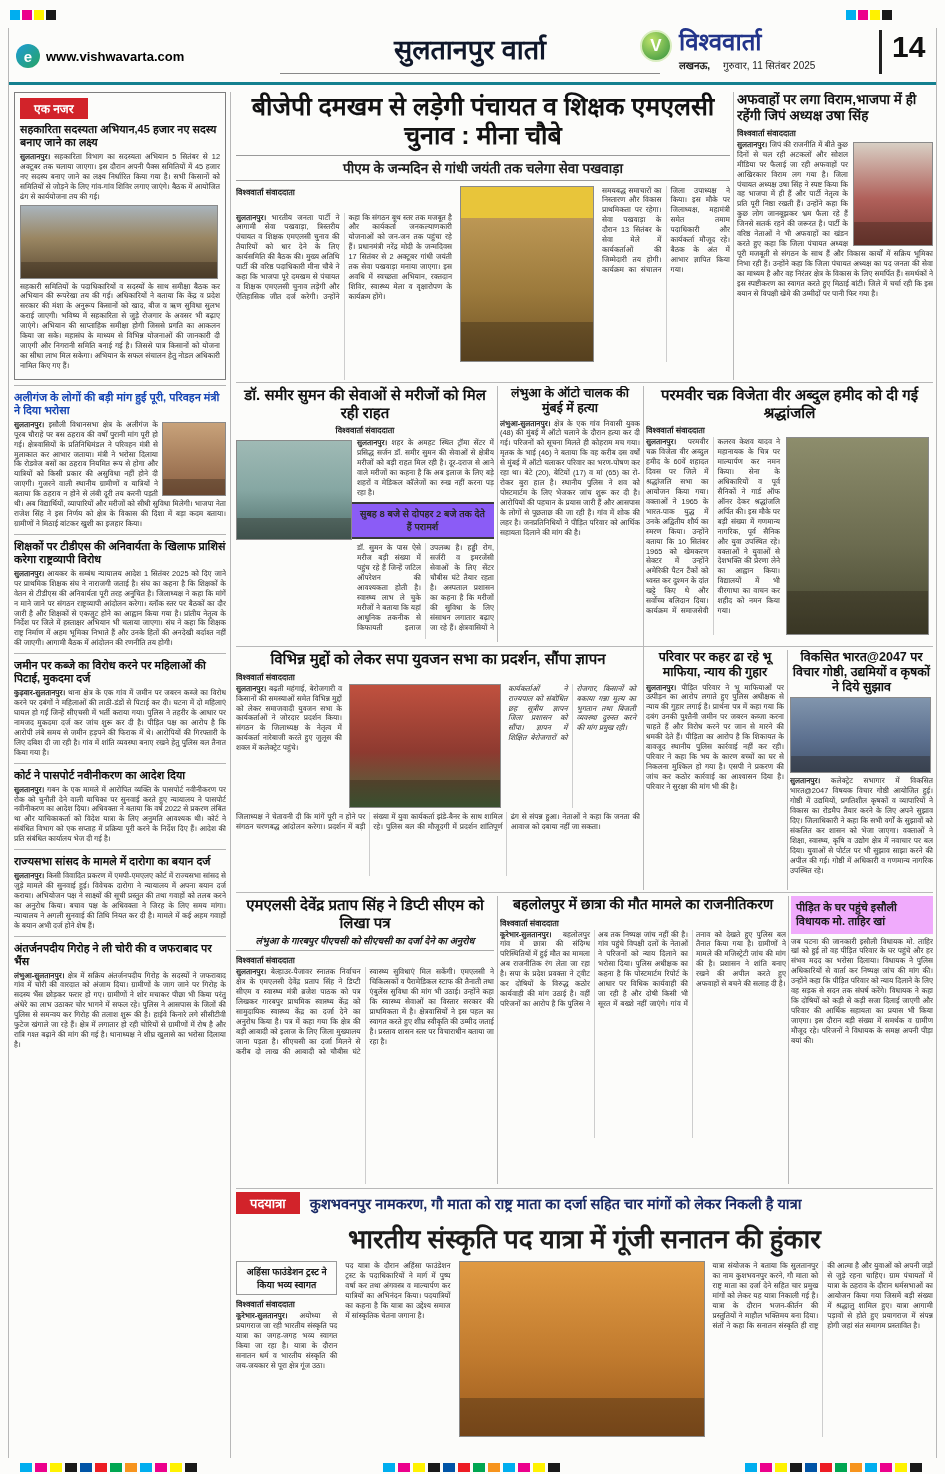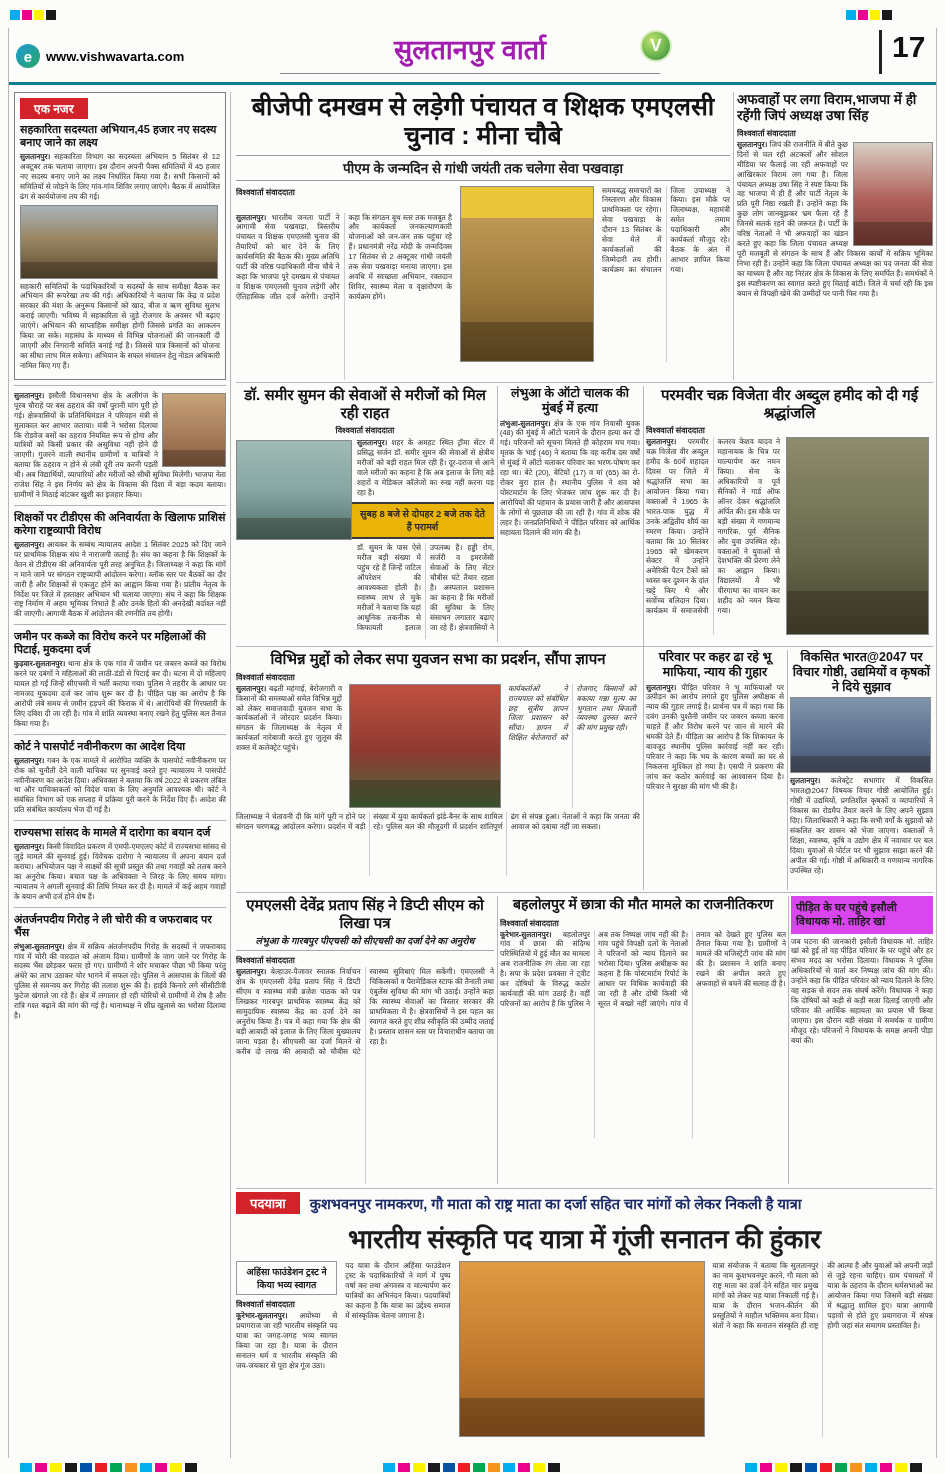--- a/index.html
+++ b/index.html
@@ -20,21 +20,21 @@
   .sep { border:none; border-top:1px solid #b3b3b3; margin:5px 0; }
   .vline { position:absolute; width:1px; background:#b8b8b8; }
   .hline { position:absolute; height:1px; background:#b8b8b8; }
   .sq { display:inline-block; width:12px; height:9px; margin-right:3px; }
   .reg .sq { width:10px; height:10px; margin-right:2px; }
 
   
   .logo-e { display:inline-flex; width:24px; height:24px; border-radius:50%; align-items:center; justify-content:center;
             background:linear-gradient(135deg,#1e9cd7,#27a463); color:#fff; font-weight:bold; font-size:15px; }
   .site-url { font-weight:bold; font-size:13px; color:#000000; }
-  .section-title { text-align:center; font-size:27px; font-weight:bold; color:#a21caf;
+  .section-title { text-align:center; font-size:27px; font-weight:bold; color:#0f172a;
                    border-bottom:1px solid #888; padding-bottom:6px; }
   .logo-v { display:inline-flex; width:32px; height:32px; border-radius:50%; align-items:center; justify-content:center;
             background:radial-gradient(circle at 35% 30%,#bfe36b,#2e8f3c); color:#fff; font-weight:bold; font-size:17px;
             border:2px solid #d9edc0; }
   .brand { font-size:24px; font-weight:bold; color:#22348a; line-height:1; }
   .dateline-row { font-size:10px; color:#222; margin-top:4px; }
   .dateline-row .city { font-weight:bold; margin-right:10px; }
   .pageno { font-size:30px; font-weight:bold; color:#111; }
   .pageno-bar { width:3px; height:44px; background:#222; }
 
@@ -46,21 +46,21 @@
   .blue { color:#1746b4; }
 
   
   .lead-hl { font-size:25px; text-align:center; line-height:1.15; }
   .lead-sub { font-size:13.5px; font-weight:bold; text-align:center; border-top:1px solid #999; border-bottom:1px solid #999;
               padding:3px 0; margin:5px 0; }
   .mid-hl { font-size:15px; text-align:center; margin-bottom:3px; }
   .sm-hl { font-size:12.5px; text-align:center; margin-bottom:3px; }
   .deck { font-size:9.5px; font-weight:bold; font-style:italic; text-align:center; border-bottom:1px solid #aaa;
           padding-bottom:3px; margin-bottom:3px; }
-  .highlight-box { border-top:2px solid #3a3a3a; border-bottom:2px solid #3a3a3a; background:#eab308;
+  .highlight-box { border-top:2px solid #3a3a3a; border-bottom:2px solid #3a3a3a; background:#8b5cf6;
                    font-weight:bold; font-size:9.5px; text-align:center; padding:4px 6px; margin:4px 0; }
   .bullet-cell { font-weight:bold; font-size:8.6px; line-height:1.25; padding:0 4px; }
   .yellow-hl { font-weight:bold; font-size:11px; padding:5px; line-height:1.25; }
   .kicker-label { display:inline-block; color:#fff; font-weight:bold; font-size:13px; padding:2px 14px; margin-right:10px; }
   .kicker-text { font-weight:bold; font-size:14.5px; color:#1a2a66; }
   .big-bottom-hl { font-size:26px; font-weight:bold; text-align:center; margin:6px 0 5px; }
   .subbox { font-weight:bold; font-size:9.3px; text-align:center; border:1px solid #999; padding:3px; margin-bottom:3px; }
 
   
   .ph-coop { background:linear-gradient(180deg,#a9b4bc 0%,#9a8662 45%,#5e4c34 100%); }
@@ -89,40 +89,48 @@
       <span class="logo-e">e</span>
       <span class="site-url">www.vishwavarta.com</span>
     </div>
 
     <div class="abs" style="left:280px;top:30px;width:380px;">
       <div class="section-title">सुलतानपुर वार्ता</div>
     </div>
 
     <div class="abs" style="left:640px;top:30px;display:flex;gap:7px;align-items:flex-start;">
       <span class="logo-v">V</span>
+      <div>
+        <div class="brand">विश्ववार्ता</div>
+        <div class="dateline-row">
+          <span class="city">लखनऊ,</span>
+          <span>गुरुवार, 11 सितंबर 2025</span>
+        </div>
+      </div>
     </div>
 
     <div class="abs pageno-bar" style="left:879px;top:30px;"></div>
-    <div class="abs pageno" style="left:892px;top:30px;">17</div>
+    <div class="abs pageno" style="left:892px;top:30px;">14</div>
     <div class="abs" style="left: 8px; top: 82px; width: 929px; height: 3px; background: rgb(20, 128, 143);"></div>
   </header>
 
   <aside class="abs leftcol art" style="left:14px;top:92px;width:212px;height:1366px;">
     <section class="onelook-box">
       <div class="red-tab" style="background: rgb(210, 35, 42);">एक नजर</div>
       <h3 class="hl lc-hl">सहकारिता सदस्यता अभियान,45 हजार नए सदस्य बनाए जाने का लक्ष्य</h3>
       <div class="body">
         <p><span class="dl">सुलतानपुर।</span> <span>सहकारिता विभाग का सदस्यता अभियान 5 सितंबर से 12 अक्टूबर तक चलाया जाएगा। इस दौरान अपनी पैक्स समितियों में 45 हजार नए सदस्य बनाए जाने का लक्ष्य निर्धारित किया गया है। सभी किसानों को समितियों से जोड़ने के लिए गांव-गांव शिविर लगाए जाएंगे। बैठक में आयोजित ढंग से कार्ययोजना तय की गई।</span></p>
         <span class="photo ph-coop" style="width:198px;height:74px;margin:3px 0;"></span>
         <p>सहकारी समितियों के पदाधिकारियों व सदस्यों के साथ समीक्षा बैठक कर अभियान की रूपरेखा तय की गई। अधिकारियों ने बताया कि केंद्र व प्रदेश सरकार की मंशा के अनुरूप किसानों को खाद, बीज व ऋण सुविधा सुलभ कराई जाएगी। भविष्य में सहकारिता से जुड़े रोजगार के अवसर भी बढ़ाए जाएंगे। अभियान की साप्ताहिक समीक्षा होगी जिससे प्रगति का आकलन किया जा सके। महासंघ के माध्यम से विभिन्न योजनाओं की जानकारी दी जाएगी और निगरानी समिति बनाई गई है। जिससे पात्र किसानों को योजना का सीधा लाभ मिल सकेगा। अभियान के सफल संचालन हेतु नोडल अधिकारी नामित किए गए हैं।</p>
       </div>
     </section>
     <hr class="sep">
 
     <section>
+      <h3 class="hl lc-hl blue">अलीगंज के लोगों की बड़ी मांग हुई पूरी, परिवहन मंत्री ने दिया भरोसा</h3>
       <div class="body">
         <span class="photo ph-minister" style="float:right;width:64px;height:74px;margin:2px 0 2px 4px;"></span>
         <p><span class="dl">सुलतानपुर।</span> <span>इसौली विधानसभा क्षेत्र के अलीगंज के पूरब चौराहे पर बस ठहराव की वर्षों पुरानी मांग पूरी हो गई। क्षेत्रवासियों के प्रतिनिधिमंडल ने परिवहन मंत्री से मुलाकात कर आभार जताया। मंत्री ने भरोसा दिलाया कि रोडवेज बसों का ठहराव नियमित रूप से होगा और यात्रियों को किसी प्रकार की असुविधा नहीं होने दी जाएगी। गुजरने वाली स्थानीय ग्रामीणों व यात्रियों ने बताया कि ठहराव न होने से लंबी दूरी तय करनी पड़ती थी। अब विद्यार्थियों, व्यापारियों और मरीजों को सीधी सुविधा मिलेगी। भाजपा नेता राजेश सिंह ने इस निर्णय को क्षेत्र के विकास की दिशा में बड़ा कदम बताया। ग्रामीणों ने मिठाई बांटकर खुशी का इजहार किया।</span></p>
       </div>
     </section>
     <hr class="sep">
 
     <section>
       <h3 class="hl lc-hl">शिक्षकों पर टीडीएस की अनिवार्यता के खिलाफ प्राशिसं करेगा राष्ट्रव्यापी विरोध</h3>
       <div class="body">
@@ -265,21 +273,21 @@
 
   <article class="abs art" style="left:500px;top:896px;width:286px;height:288px;">
     <h2 class="hl" style="font-size:14px;text-align:center;margin-bottom:4px;">बहलोलपुर में छात्रा की मौत मामले का राजनीतिकरण</h2>
     <div class="byl">विश्ववार्ता संवाददाता</div>
     <div class="body cols3" style="height:208px;margin-top:2px;">
       <p><span class="dl">कूरेभार-सुलतानपुर।</span> <span>बहलोलपुर गांव में छात्रा की संदिग्ध परिस्थितियों में हुई मौत का मामला अब राजनीतिक रंग लेता जा रहा है। सपा के प्रदेश प्रवक्ता ने ट्वीट कर दोषियों के विरुद्ध कठोर कार्यवाही की मांग उठाई है। वहीं परिजनों का आरोप है कि पुलिस ने अब तक निष्पक्ष जांच नहीं की है। गांव पहुंचे विपक्षी दलों के नेताओं ने परिजनों को न्याय दिलाने का भरोसा दिया। पुलिस अधीक्षक का कहना है कि पोस्टमार्टम रिपोर्ट के आधार पर विधिक कार्यवाही की जा रही है और दोषी किसी भी सूरत में बख्शे नहीं जाएंगे। गांव में तनाव को देखते हुए पुलिस बल तैनात किया गया है। ग्रामीणों ने मामले की मजिस्ट्रेटी जांच की मांग की है। प्रशासन ने शांति बनाए रखने की अपील करते हुए अफवाहों से बचने की सलाह दी है।</span></p>
     </div>
   </article>
 
   <article class="abs art" style="left:791px;top:896px;width:142px;height:288px;">
-    <div class="yellow-hl" style="background: #d946ef;">पीड़ित के घर पहुंचे इसौली विधायक मो. ताहिर खां</div>
+    <div class="yellow-hl" style="background: #f0abfc;">पीड़ित के घर पहुंचे इसौली विधायक मो. ताहिर खां</div>
     <div class="body" style="margin-top:3px;">
       <p>जब घटना की जानकारी इसौली विधायक मो. ताहिर खां को हुई तो वह पीड़ित परिवार के घर पहुंचे और हर संभव मदद का भरोसा दिलाया। विधायक ने पुलिस अधिकारियों से वार्ता कर निष्पक्ष जांच की मांग की। उन्होंने कहा कि पीड़ित परिवार को न्याय दिलाने के लिए वह सड़क से सदन तक संघर्ष करेंगे। विधायक ने कहा कि दोषियों को कड़ी से कड़ी सजा दिलाई जाएगी और परिवार की आर्थिक सहायता का प्रयास भी किया जाएगा। इस दौरान बड़ी संख्या में समर्थक व ग्रामीण मौजूद रहे। परिजनों ने विधायक के समक्ष अपनी पीड़ा बयां की।</p>
     </div>
   </article>
 
   <article class="abs art" style="left:236px;top:1192px;width:697px;height:262px;">
     <div style="display:flex;align-items:center;">
       <span class="kicker-label" style="background: rgb(210, 35, 42);">पदयात्रा</span>
       <span class="kicker-text">कुशभवनपुर नामकरण, गौ माता को राष्ट्र माता का दर्जा सहित चार मांगों को लेकर निकली है यात्रा</span>
     </div>

